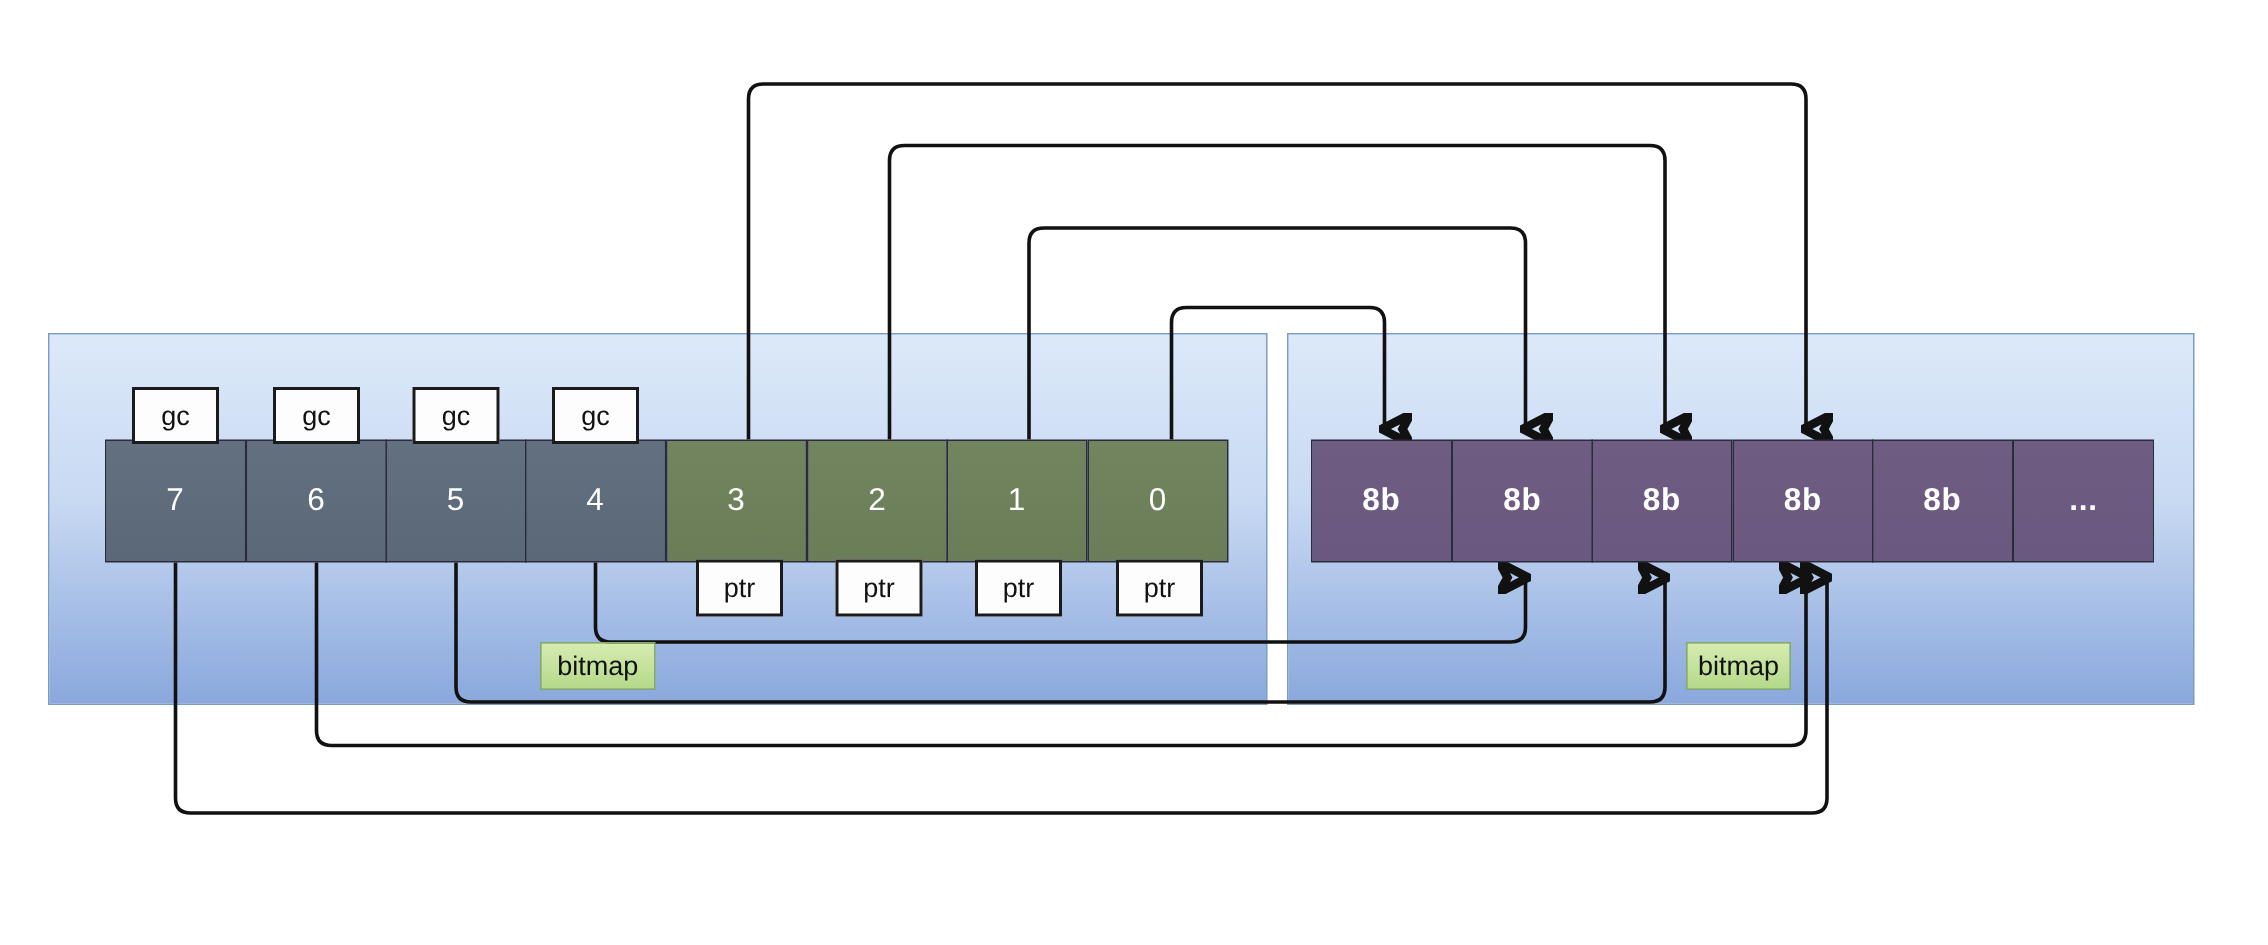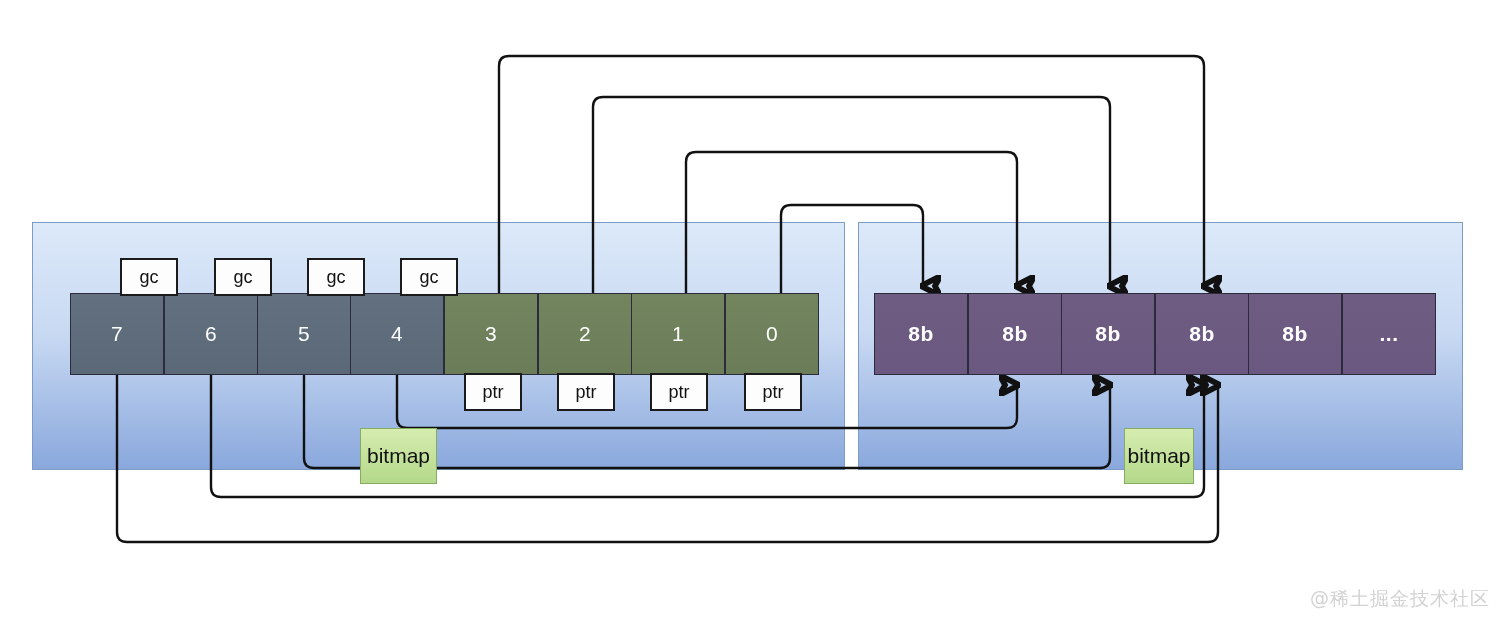--- a/index.html
+++ b/index.html
@@ -30,30 +30,30 @@
   .cell-ptr  {background:linear-gradient(to bottom,#72855f 0%,#6a7d58 100%);}
   .cell-arena{background:linear-gradient(to bottom,#6e5c82 0%,#6a5880 100%);font-weight:bold;}
 
   
   .tagbox{
     position:absolute;width:58px;height:38px;box-sizing:border-box;
     background:#fdfdfd;border:2px solid #1b1b1b;
     display:flex;align-items:center;justify-content:center;
     font-size:18px;color:#111;
   }
-  .gcbox {top:258px;margin-left:32px;}
+  .gcbox {top:258px;}
   .ptrbox{top:373px;}
 
   
   .greenlabel{
-    position:absolute;height:56px;box-sizing:border-box;
+    position:absolute;height:32px;box-sizing:border-box;
     background:linear-gradient(to bottom,#d6ecb0 0%,#b4d98a 100%);
     border:1px solid #86ab63;
     display:flex;align-items:center;justify-content:center;
-    font-size:21px;color:#111;
+    font-size:18px;color:#111;
   }
   #label-bitmap{left:360px;top:428px;width:77px;}
   #label-arena {left:1124px;top:428px;width:70px;}
 
   
   #wires{position:absolute;left:0;top:0;width:1512px;height:630px;pointer-events:none;}
   #wires path{fill:none;stroke:#111111;stroke-width:2.4;}
 
   
   #watermark{
@@ -128,15 +128,14 @@
   <div class="tagbox gcbox" style="left:368px">gc</div>
 
   <div class="tagbox ptrbox" style="left:464px">ptr</div>
   <div class="tagbox ptrbox" style="left:557px">ptr</div>
   <div class="tagbox ptrbox" style="left:650px">ptr</div>
   <div class="tagbox ptrbox" style="left:744px">ptr</div>
 
   <div class="greenlabel" id="label-bitmap">bitmap</div>
   <div class="greenlabel" id="label-arena">bitmap</div>
 
-  <div id="watermark">@稀土掘金技术社区</div>
 
 </div>
 
 </body></html>

